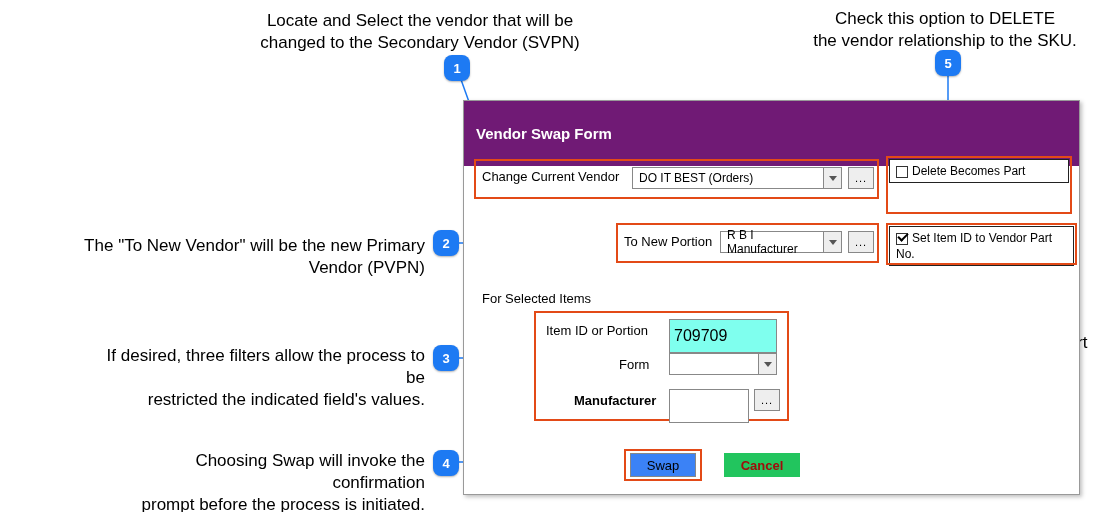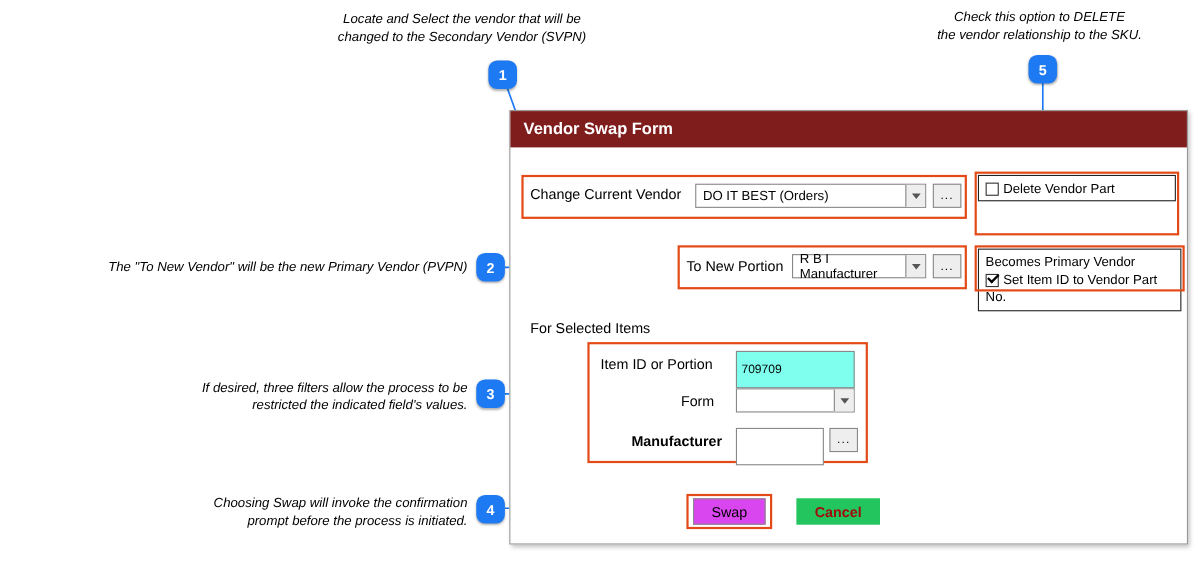--- a/index.html
+++ b/index.html
@@ -11,22 +11,21 @@
     background: #fff;
     width: 1094px;
     height: 512px;
     position: relative;
     overflow: hidden;
   }
   .callout {
     position: absolute;
     text-align: center;
     line-height: 1.3;
-    font-size: 12px;
-    font-style: italic;
+    font-size: 17px;
   }
   .callout.right { text-align: right; }
   .bubble {
     position: absolute;
     width: 26px;
     height: 26px;
     border-radius: 8px;
     background: #1d7af3;
     color: #fff;
     font-weight: bold;
@@ -46,25 +45,25 @@
     position: absolute;
     left: 463px;
     top: 100px;
     width: 617px;
     height: 395px;
     border: 1px solid #999;
     box-shadow: 2px 2px 4px rgba(0,0,0,0.25);
     background: #fff;
   }
   .title-bar {
-    background: #7f1d1d;
+    background: #701a75;
     color: #fff;
     font-weight: bold;
     font-size: 15px;
-    padding: 8px 12px;
+    padding: 24px 12px;
   }
   .hl {
     border: 2px solid #e34a17;
     position: absolute;
   }
   .lbl {
     font-size: 13px;
   }
   .select {
     display: inline-flex;
@@ -102,21 +101,21 @@
     display: inline-flex;
     align-items: center;
     justify-content: center;
     font-size: 11px;
     letter-spacing: 1px;
   }
   .input-text {
     border: 1px solid #888;
     height: 22px;
     padding: 16px 4px;
-    font-size: 11px;
+    font-size: 16px;
     background: #fff;
   }
   .chk {
     width: 12px; height: 12px;
     border: 1px solid #333;
     display: inline-block;
     vertical-align: middle;
     margin-right: 4px;
     position: relative;
   }
@@ -126,21 +125,21 @@
     left: 1px; top: -1px;
     width: 8px; height: 4px;
     border-left: 2px solid #000;
     border-bottom: 2px solid #000;
     transform: rotate(-45deg);
   }
   .btn {
     height: 24px;
     padding: 0 18px;
     border: 1px solid #888;
-    background: #d946ef;
+    background: #3b82f6;
     font-size: 13px;
     display: inline-flex;
     align-items: center;
     justify-content: center;
   }
   .btn.cancel {
     background: #22c55e;
     color: #a10b0b;
     font-weight: bold;
     border: none;
@@ -221,27 +220,26 @@
         <div class="chev"></div>
       </div>
   </div>
 
   <div style="position:absolute; left:110px; top:292px;font-weight:bold;" class="lbl">Manufacturer</div>
   <input class="input-text" style="position: absolute; left: 205px; top: 288px; width: 80px;">
   <div class="dots-btn" style="position:absolute; left:290px; top:288px;">...</div>
 
   <div class="info-box" style="left:425px; top:58px; width:180px;">
     <div>
-      <span class="chk"></span><span>Delete Vendor Part</span>
+      <span class="chk"></span><span>Delete Becomes Part</span>
     </div>
   </div>
   <div class="hl" style="left:422px; top:55px; width:186px; height:58px; pointer-events:none;"></div>
 
   <div class="info-box" style="left:425px; top:125px; width:185px;">
-    <div>Becomes Primary Vendor</div>
     <div>
       <span class="chk checked"></span><span>Set Item ID to Vendor Part No.</span>
     </div>
   </div>
   <div class="hl" style="left:422px; top:122px; width:191px; height:42px; pointer-events:none;"></div>
 
   <div class="hl" style="left:160px; top:348px; width:78px; height:32px;"></div>
   <div class="btn" style="position:absolute; left:166px; top:352px; width:66px;">Swap</div>
   <div class="btn cancel" style="position:absolute; left:260px; top:352px; width:76px;">Cancel</div>
 

